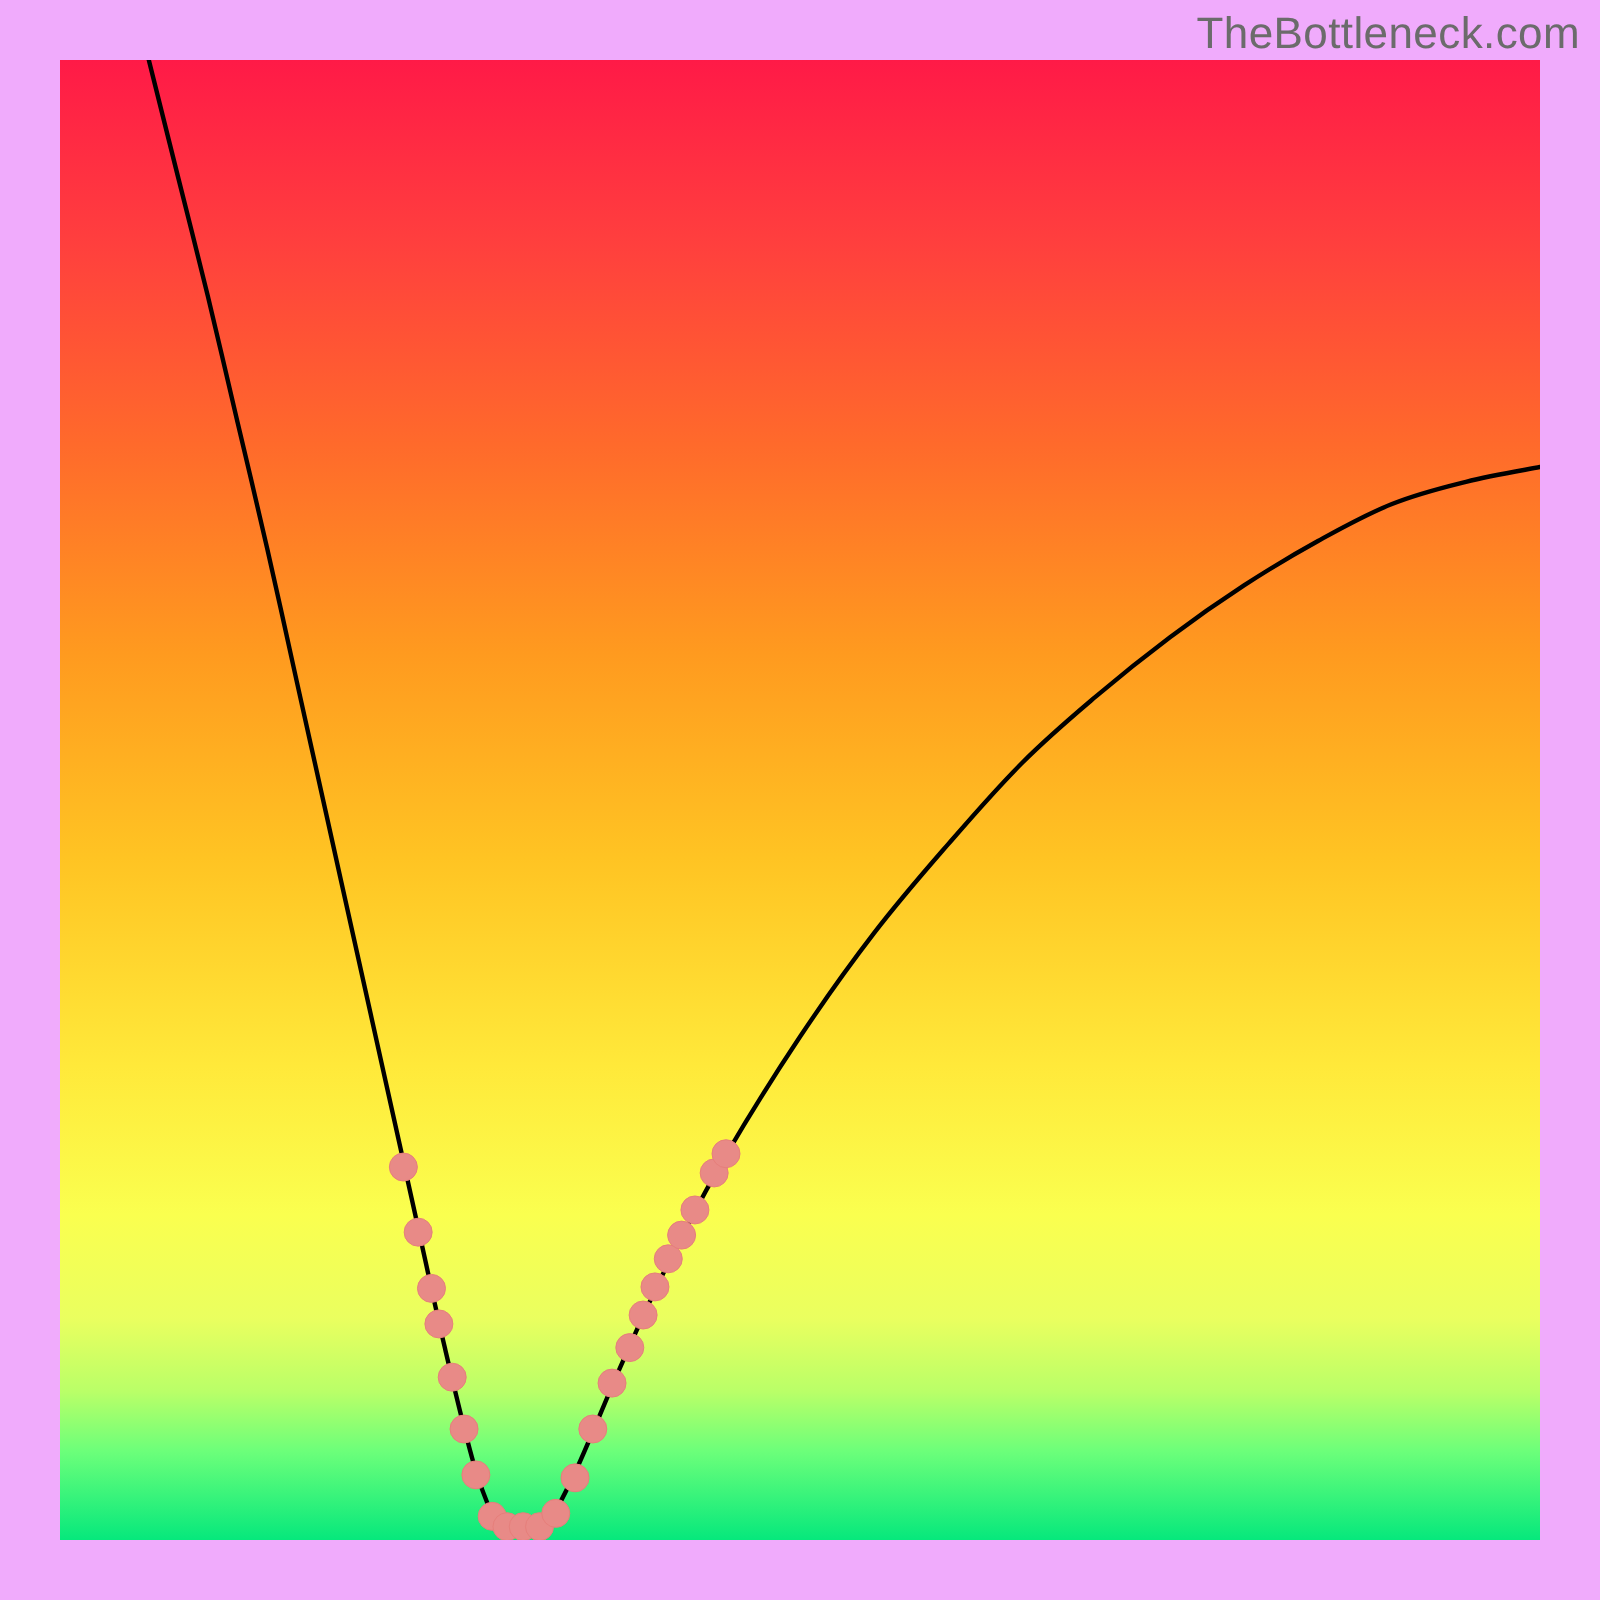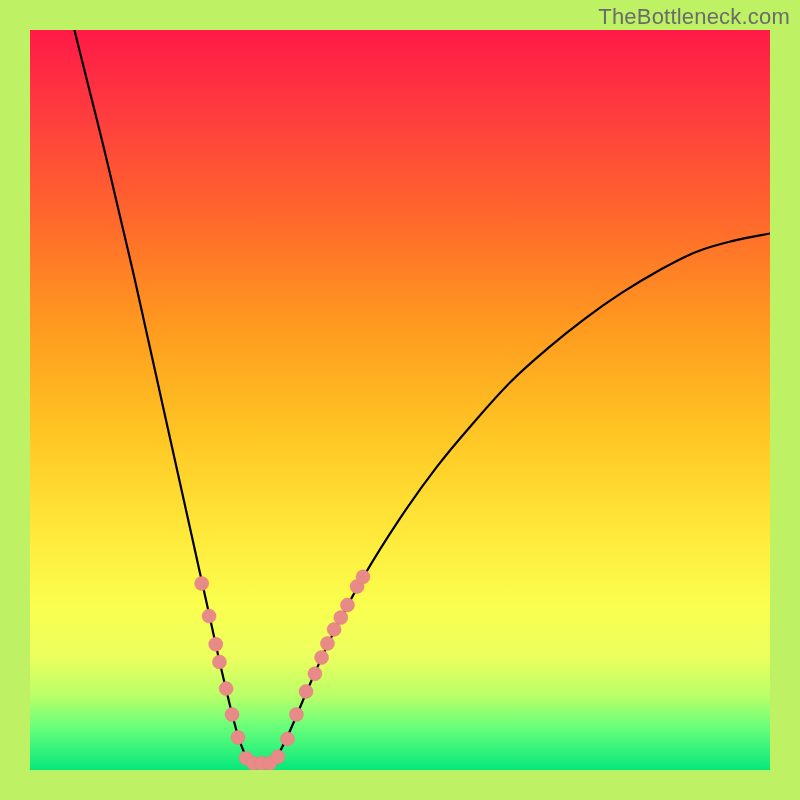--- a/index.html
+++ b/index.html
@@ -10,21 +10,21 @@
     overflow: hidden;
     background: #000;
     font-family: Arial, Helvetica, sans-serif;
   }
   .frame {
     position: absolute;
     left: 0;
     top: 0;
     width: 800px;
     height: 800px;
-    background: #bef264;
+    background: #f0abfc;
   }
   .plot {
     position: absolute;
     left: 30px;
     top: 30px;
     width: 740px;
     height: 740px;
     background: linear-gradient(to bottom,
       #ff1a47 0%,
       #ff3e3e 12%,

